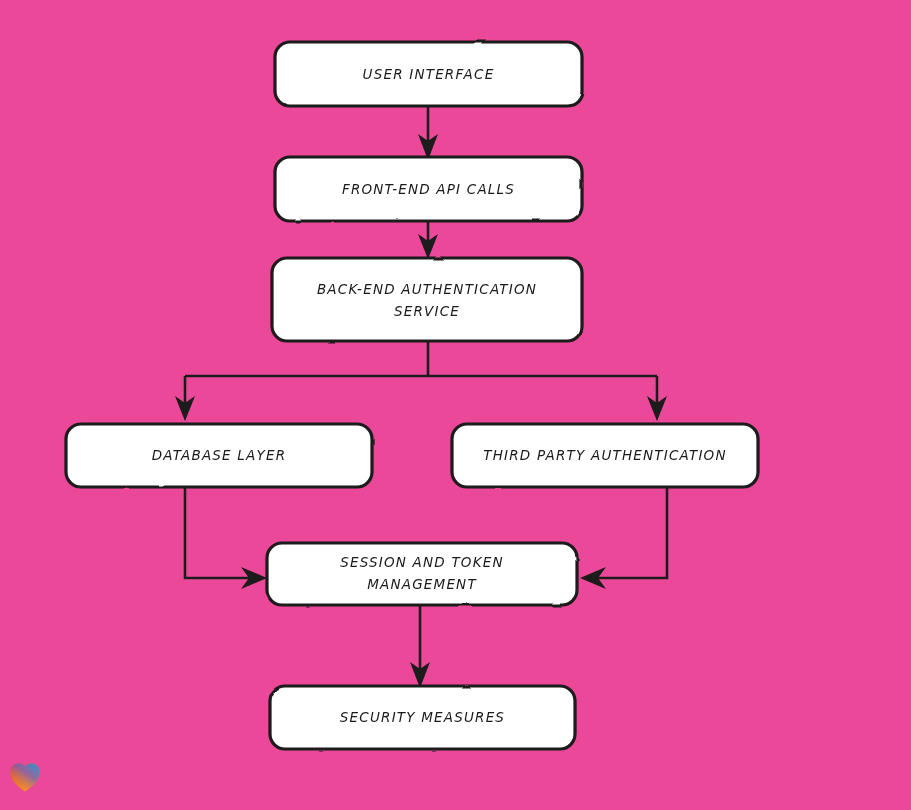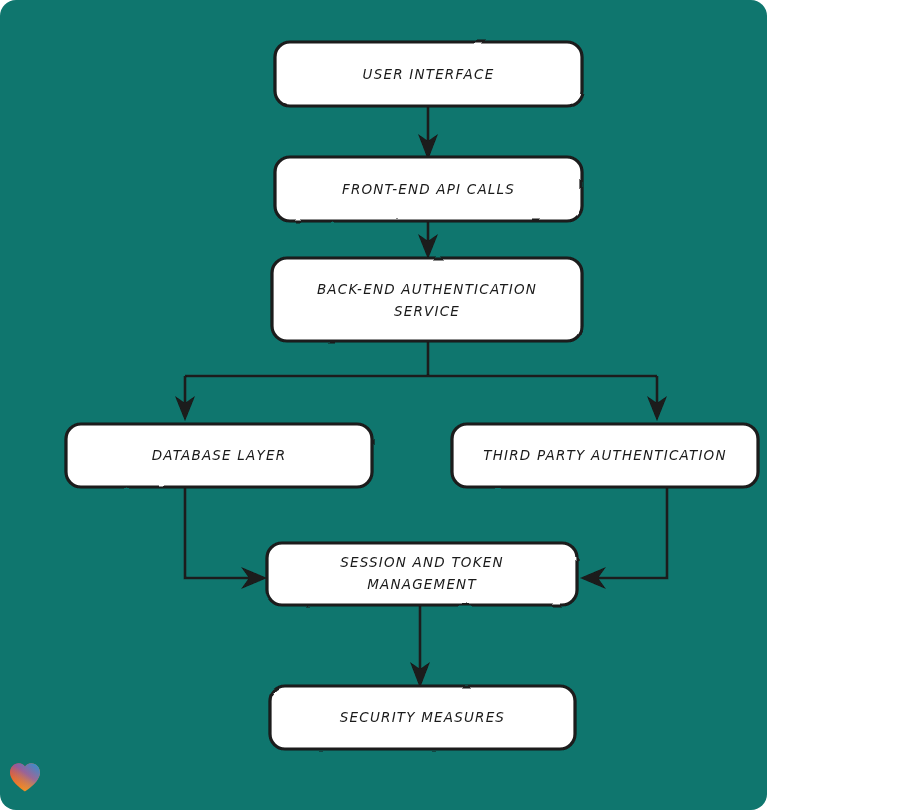--- a/index.html
+++ b/index.html
@@ -2,26 +2,25 @@
 <html><head>
 <meta charset="utf-8">
 <style>
   html, body {
     margin: 0;
     padding: 0;
     background: #ffffff;
   }
   #canvas {
     position: relative;
-    width: 767px;
+    width: 911px;
     height: 810px;
-    background: #0f766e;
+    background: #ec4899;
     overflow: hidden;
     font-family: "DejaVu Sans", sans-serif;
-    border-radius: 16px;
   }
   #flow-svg {
     position: absolute;
     top: 0;
     left: 0;
     width: 911px;
     height: 810px;
   }
   .node-box {
     fill: #ffffff;

